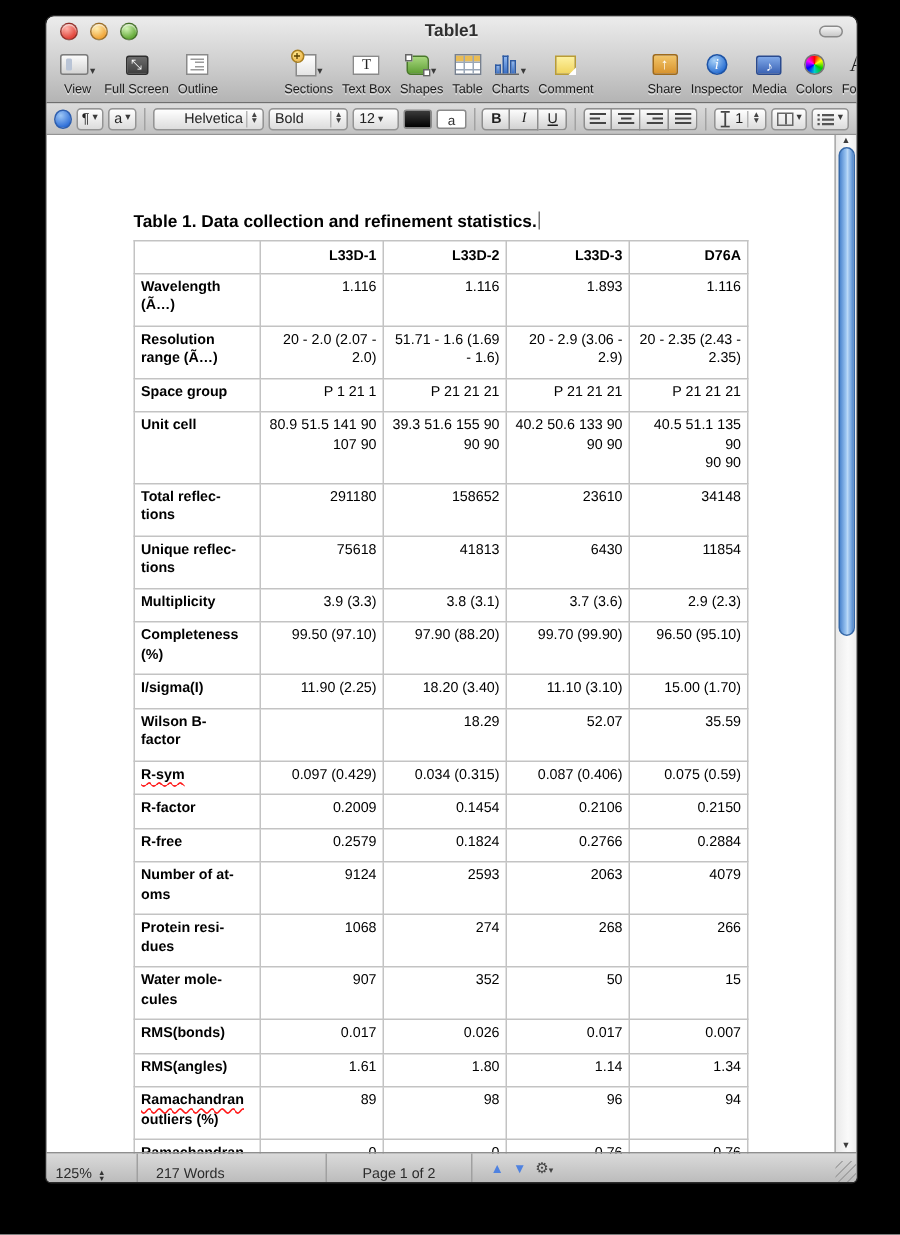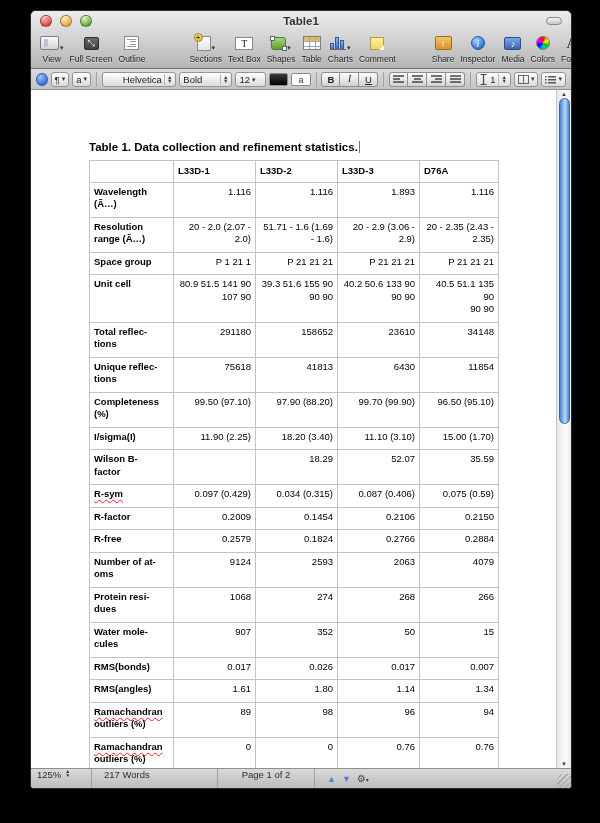--- a/index.html
+++ b/index.html
@@ -121,38 +121,38 @@
   .docarea { flex:1; display:flex; background:#404040; min-height:0; }
   .page-content { flex:1; position:relative; background:#fff; }
   .doc-title { position:absolute; left:58px; top:51px; font-size:11.5px; font-weight:bold; color:#000; }
   .caret { display:inline-block; width:1px; height:12px; background:#777; margin-left:1px; vertical-align:-2px; }
 
   .doc-table { position:absolute; left:58px; top:70px; width:409px; border-collapse:collapse;
                table-layout:fixed; font-size:9.5px; line-height:12.5px; color:#000; }
   .doc-table col.c0 { width:84px; } .doc-table col.c1 { width:82px; } .doc-table col.c2 { width:82px; }
   .doc-table col.c3 { width:82px; } .doc-table col.c4 { width:79px; }
   .doc-table th, .doc-table td { border:1px solid #c3c3c3; vertical-align:top; padding:3px 4px 6px 4px; }
-  .doc-table th { font-weight:bold; text-align:left; padding-top:4px; padding-bottom:4px; }
+  .doc-table th { font-weight:bold; text-align:right; padding-top:4px; padding-bottom:4px; }
   .doc-table td.label { font-weight:bold; text-align:left; }
   .doc-table td.value { text-align:right; white-space:pre-line; }
   .misspelled { text-decoration-line:underline; text-decoration-style:wavy; text-decoration-color:#ff1a1a;
                 text-decoration-thickness:1px; text-underline-offset:2px; }
 
   
   .scrollbar { width:15px; border-left:1px solid #c6c6c6; background:linear-gradient(90deg,#e9e9e9,#fafafa 60%,#ededed); position:relative; }
   .sb-arrow { position:absolute; left:0; right:0; text-align:center; font-size:6px; color:#3c3c3c; }
   .sb-arrow.up { top:1px; } .sb-arrow.down { bottom:1px; }
   .sb-thumb { position:absolute; left:1.5px; width:11px; top:8px; height:326px; border-radius:6px;
               background:linear-gradient(90deg,#4d86cf,#9cc6f2 45%,#bcdaf8 55%,#4d86cf);
               border:1px solid #3568a8; }
 
   
   .statusbar { height:20px; background:linear-gradient(#dadada,#bcbcbc); border-top:1px solid #8f8f8f;
                display:flex; align-items:center; font-size:9.5px; color:#2b2b2b; position:relative; }
-  .sb-sec { display:flex; align-items:flex-start; height:100%; }
+  .sb-sec { display:flex; align-items:flex-end; height:100%; }
   .sb-div { width:1px; height:100%; background:#a0a0a0; }
   .sec-zoom { width:60px; padding-left:6px; gap:4px; }
   .sec-words { width:125px; padding-left:12px; }
   .sec-page { width:96px; justify-content:center; }
   .mini-stepper { display:flex; flex-direction:column; font-size:5px; line-height:4px; color:#333; }
   .nav { display:flex; align-items:center; gap:6px; padding-left:12px; }
   .nav .tri { color:#4f82e0; font-size:9px; }
   .nav .gear { color:#444; font-size:10px; }
   .nav .gear-dd { font-size:6px; color:#444; }
   .grip { position:absolute; right:0; bottom:0; width:14px; height:14px;
@@ -445,20 +445,27 @@
               <td class="value">34148</td>
             </tr>
             <tr>
               <td class="label"><span>Unique reflec-</span><br><span>tions</span></td>
               <td class="value">75618</td>
               <td class="value">41813</td>
               <td class="value">6430</td>
               <td class="value">11854</td>
             </tr>
             <tr>
+              <td class="label"><span>Multiplicity</span></td>
+              <td class="value">3.9 (3.3)</td>
+              <td class="value">3.8 (3.1)</td>
+              <td class="value">3.7 (3.6)</td>
+              <td class="value">2.9 (2.3)</td>
+            </tr>
+            <tr>
               <td class="label"><span>Completeness</span><br><span>(%)</span></td>
               <td class="value">99.50 (97.10)</td>
               <td class="value">97.90 (88.20)</td>
               <td class="value">99.70 (99.90)</td>
               <td class="value">96.50 (95.10)</td>
             </tr>
             <tr>
               <td class="label"><span>I/sigma(I)</span></td>
               <td class="value">11.90 (2.25)</td>
               <td class="value">18.20 (3.40)</td>

